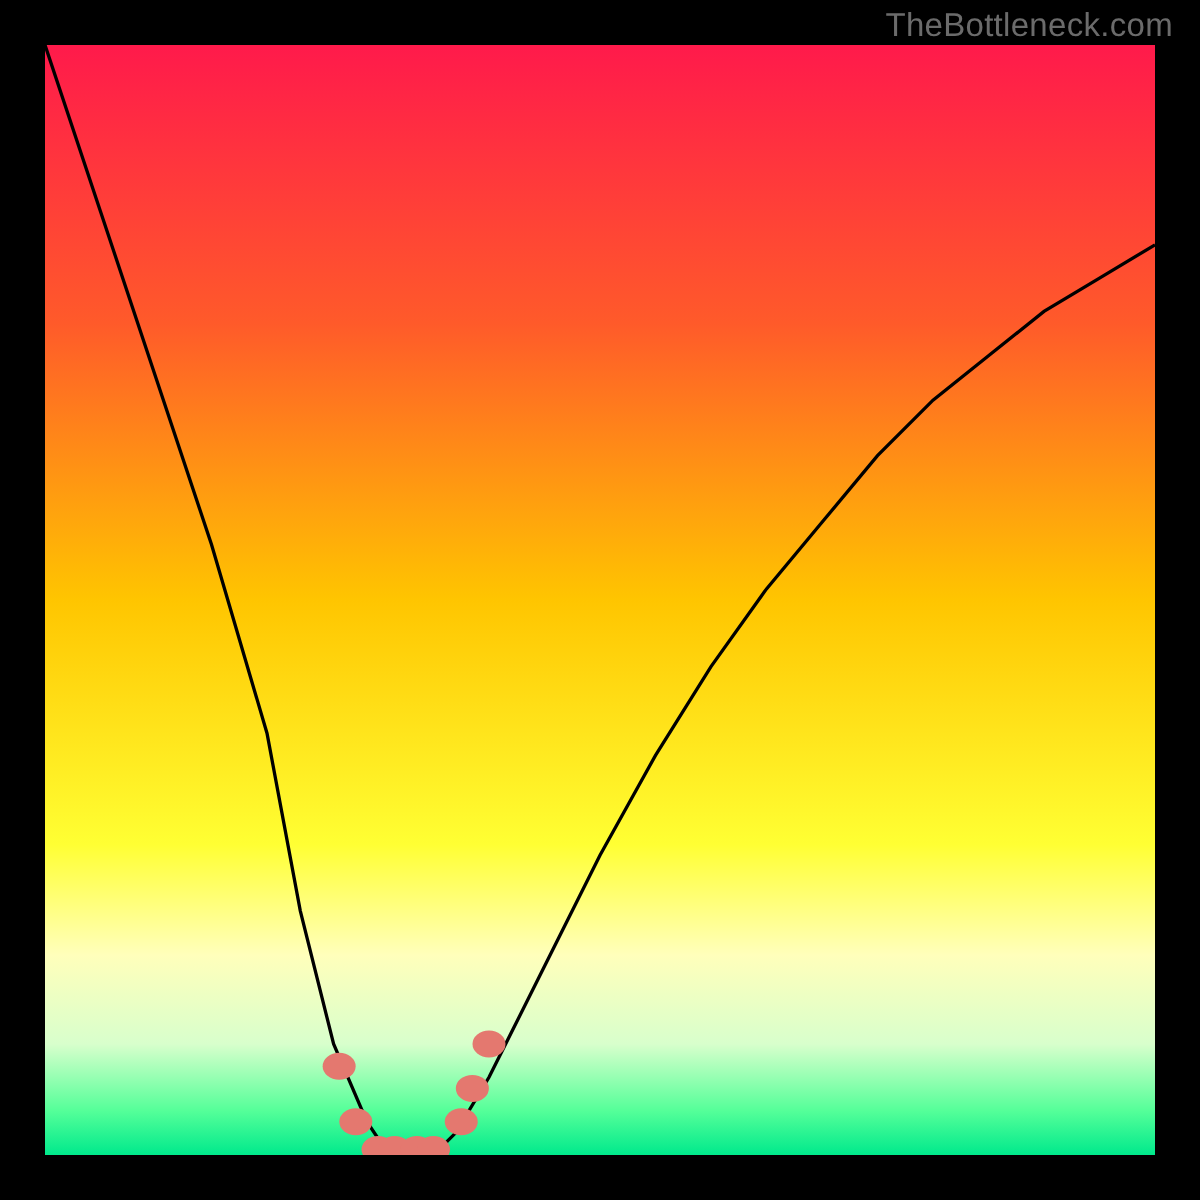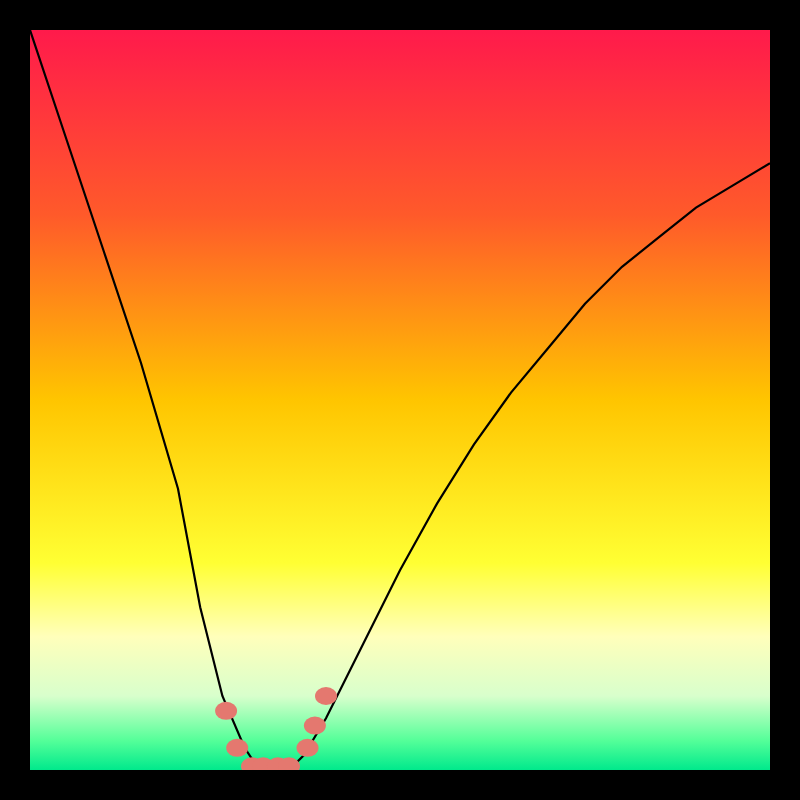--- a/index.html
+++ b/index.html
@@ -38,20 +38,21 @@
   }
   svg {
     display: block;
   }
 </style>
 </head>
 <body>
 
 <div class="frame">
 
+  <div class="watermark">TheBottleneck.com</div>
 
   <div class="plot">
     <svg id="plot-svg" width="740" height="740" viewBox="0 0 740 740">
       <defs>
         <linearGradient id="bg-grad" x1="0" y1="0" x2="0" y2="1">
             <stop offset="0%" stop-color="#ff1a4b"></stop>
             <stop offset="25%" stop-color="#ff5a2a"></stop>
             <stop offset="50%" stop-color="#ffc500"></stop>
             <stop offset="72%" stop-color="#ffff33"></stop>
             <stop offset="82%" stop-color="#ffffbb"></stop>

